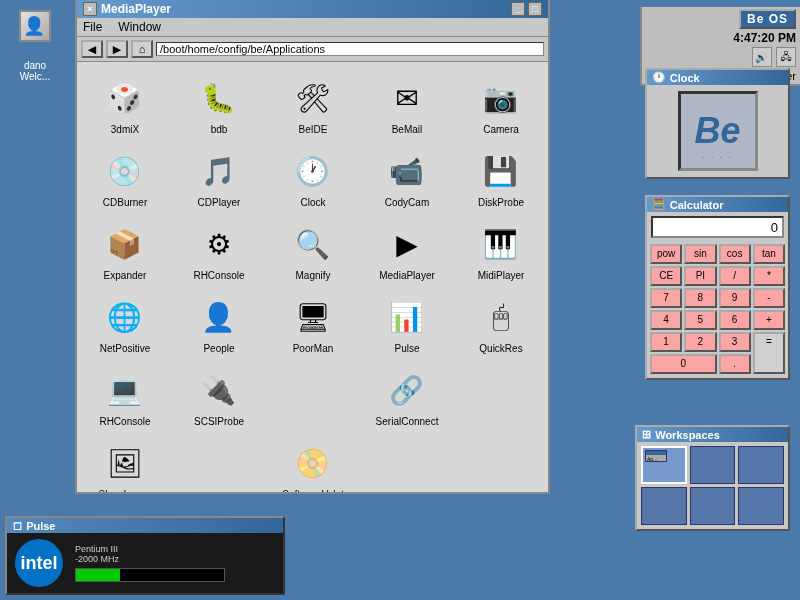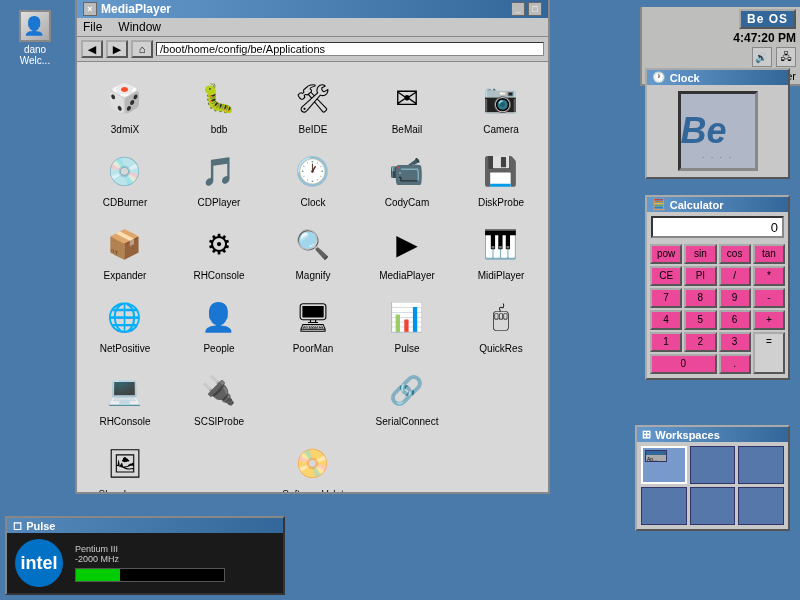--- a/index.html
+++ b/index.html
@@ -77,21 +77,21 @@
       width: 32px; height: 32px;
       background: linear-gradient(135deg, #e0e0e0, #aaa);
       border: 2px solid #888;
       display: flex; align-items: center; justify-content: center;
       font-size: 18px;
     }
     .desktop-icon-label {
       color: white;
       font-size: 10px;
       text-align: center;
-      margin-top: 2px;
+      margin-top: 18px;
     }
 
     
     .app-window {
       position: absolute;
       top: 0; left: 75px;
       width: 475px;
       background: #c8c8c8;
       border: 2px solid #888;
       border-top: none;
@@ -202,20 +202,21 @@
       align-items: center;
       gap: 4px;
     }
     .clock-face {
       background: #b0b8c8;
       margin: 6px auto;
       width: 80px; height: 80px;
       border: 3px inset #888;
       display: flex;
       align-items: center;
+      justify-content: center;
       position: relative;
     }
     .clock-be-text {
       font-size: 36px;
       font-weight: bold;
       color: #336699;
       font-style: italic;
     }
 
     
@@ -236,21 +237,21 @@
       font-size: 13px;
       height: 22px;
     }
     .calc-buttons {
       display: grid;
       grid-template-columns: repeat(4, 1fr);
       gap: 2px;
       padding: 2px 3px 4px 3px;
     }
     .calc-btn {
-      background: #ec4899;
+      background: #fca5a5;
       border: 2px outset #aaa;
       padding: 2px 1px;
       text-align: center;
       font-size: 10px;
       cursor: pointer;
       min-height: 20px;
     }
     .calc-btn-wide {
       grid-column: span 2;
     }

